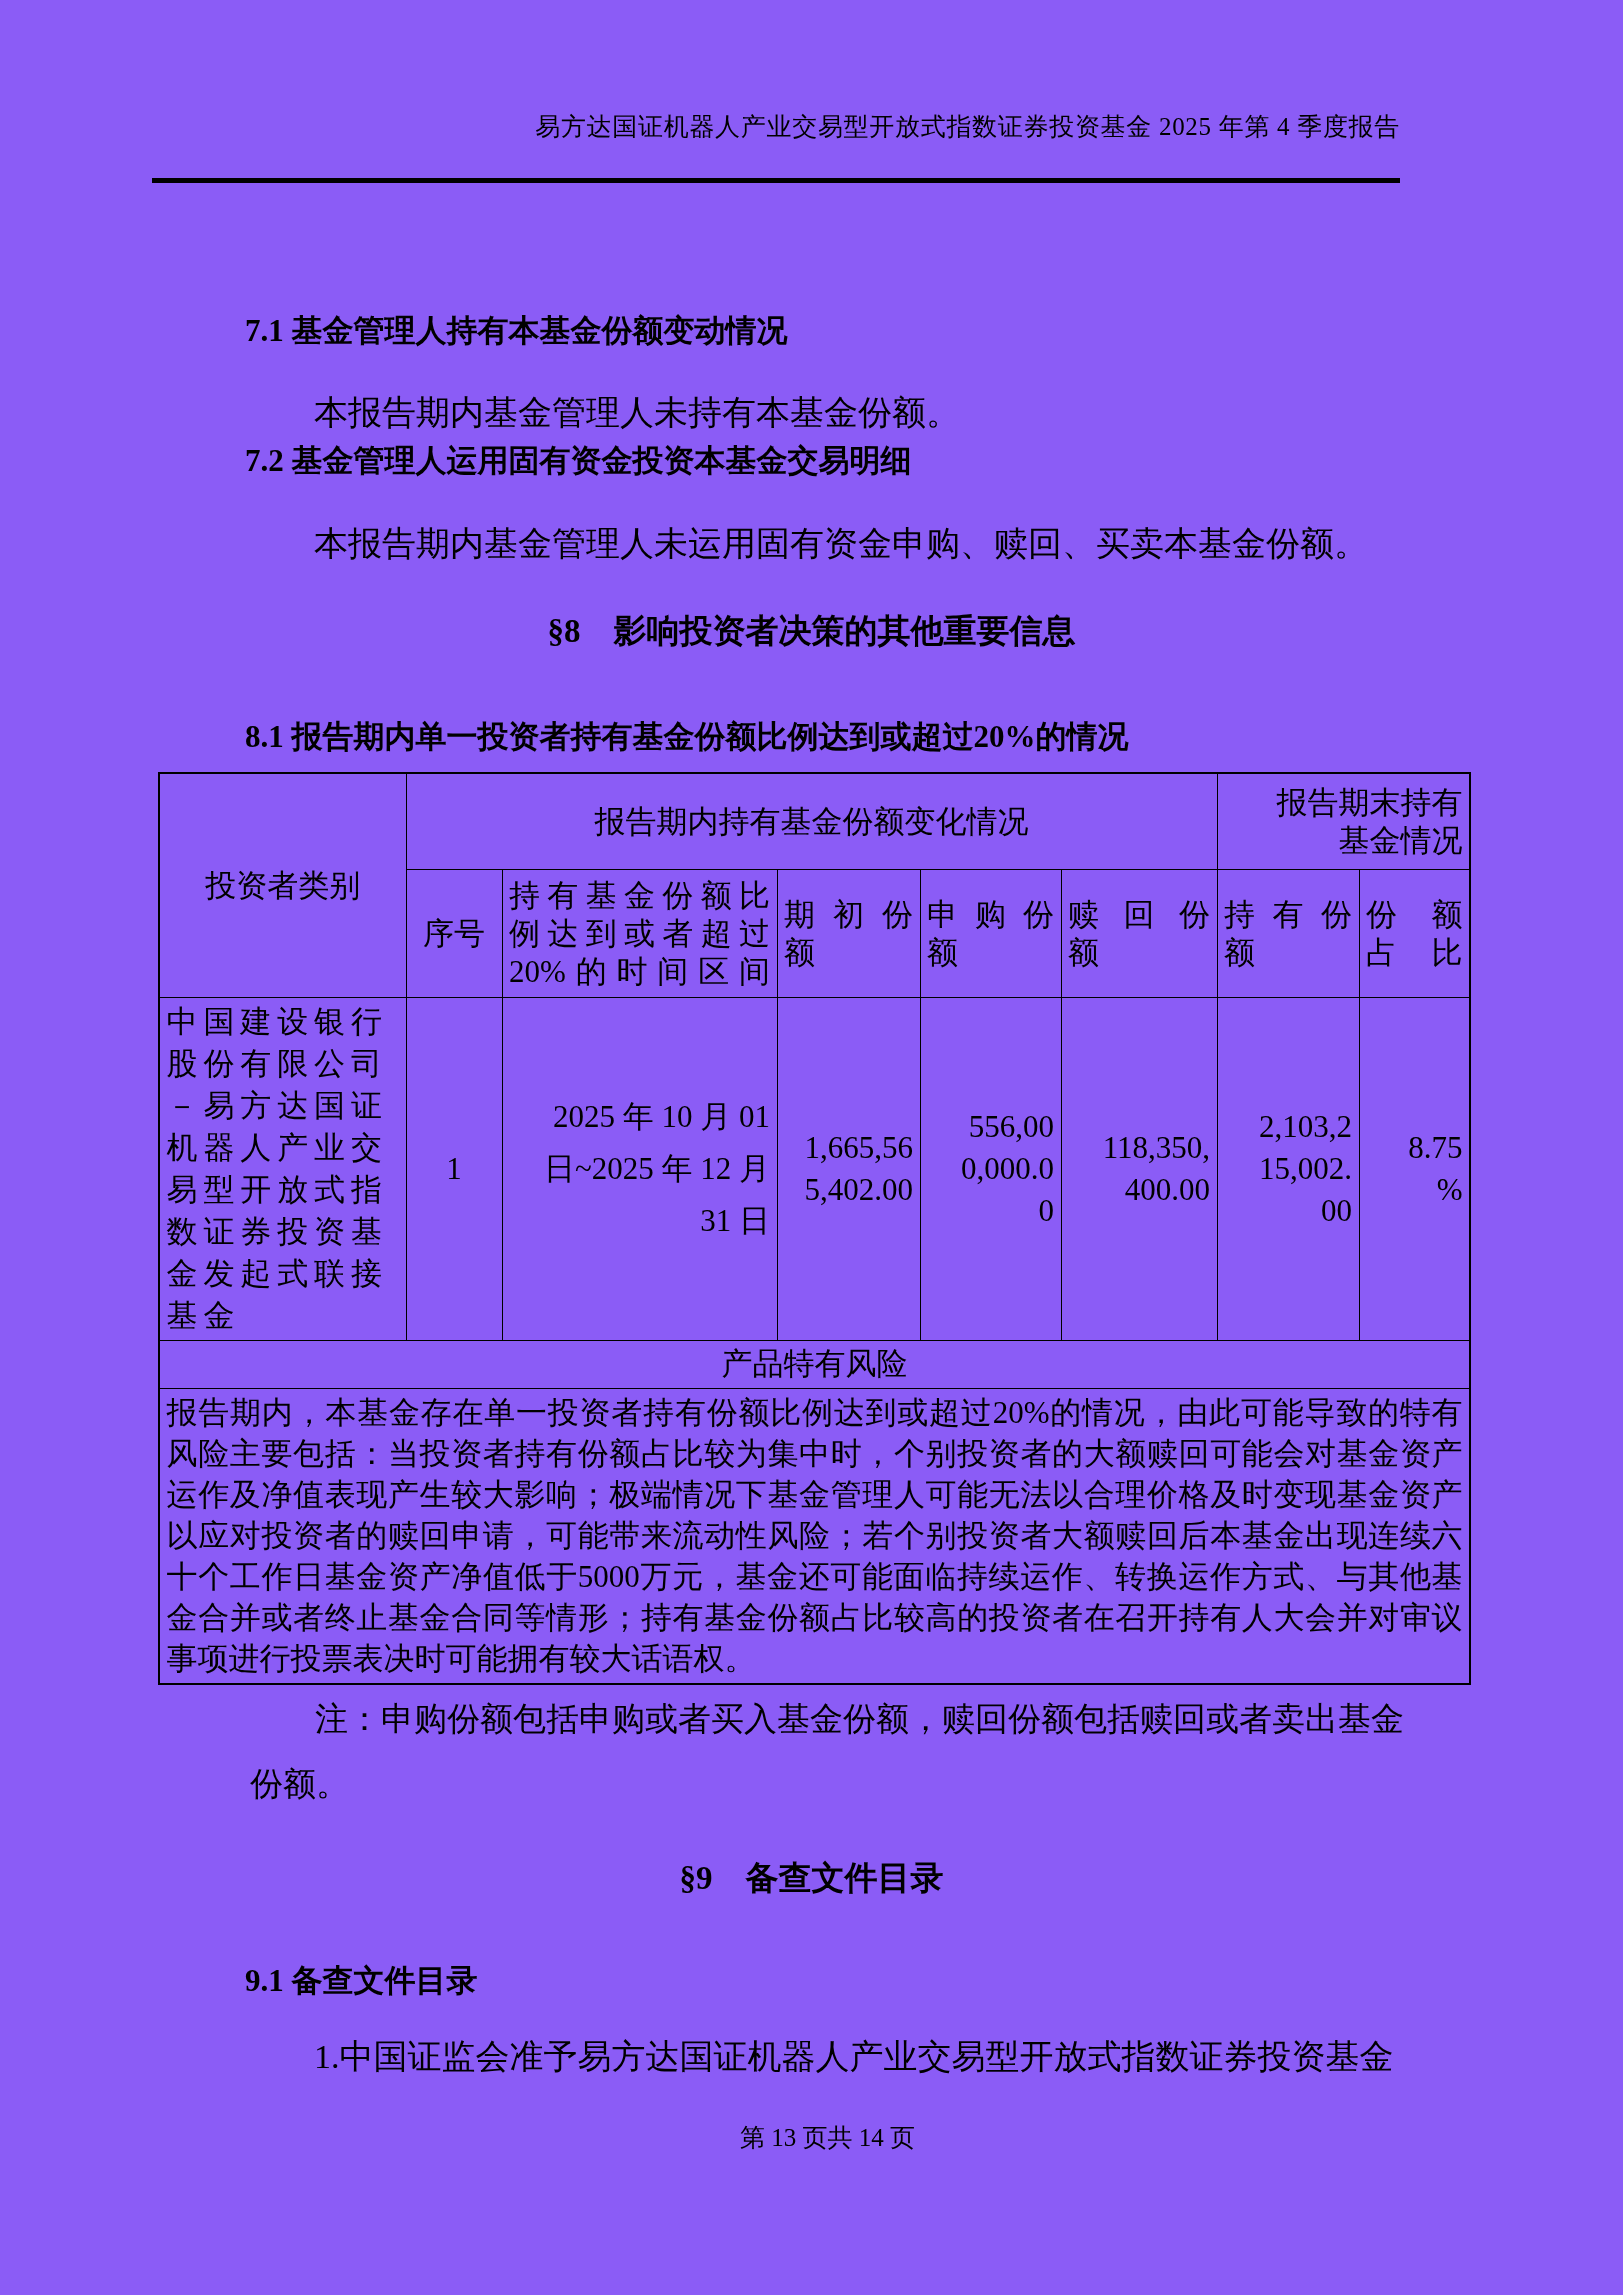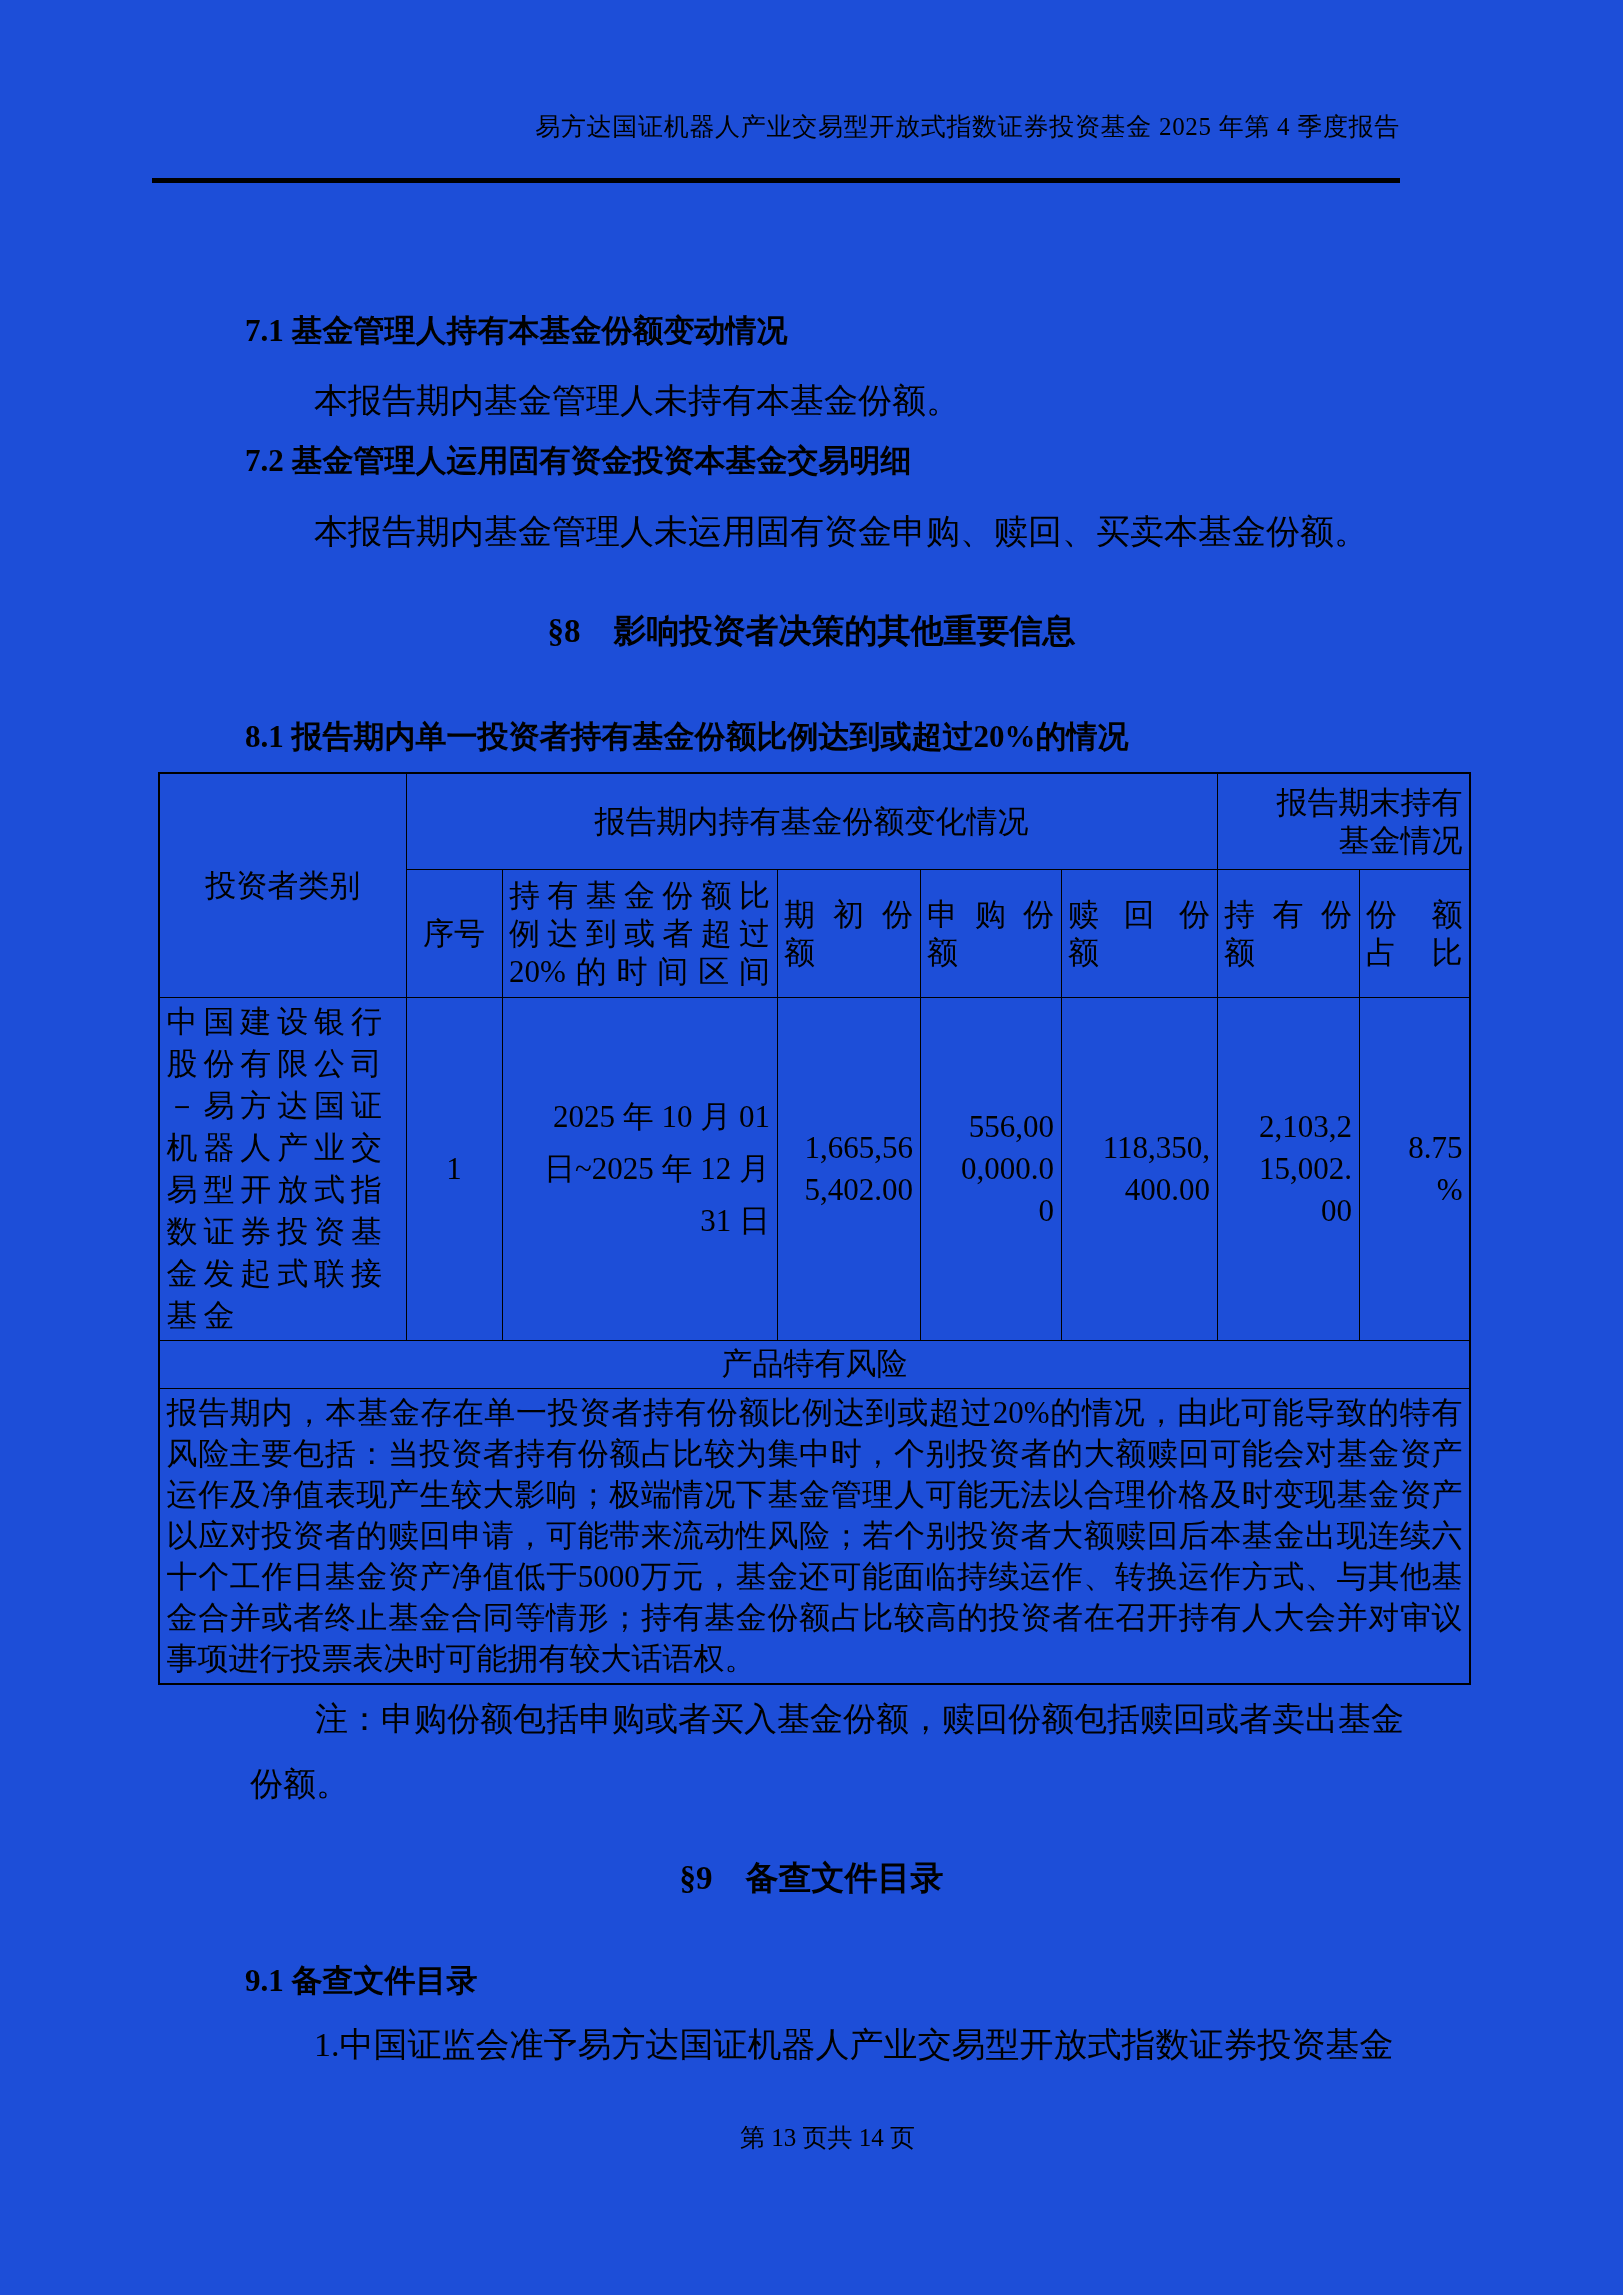--- a/index.html
+++ b/index.html
@@ -1,19 +1,19 @@
 <!DOCTYPE html>
 <html style="font-size:10.5px"><head>
 <meta charset="utf-8">
 <style>
   html,body{margin:0;padding:0;background:#888;}
   .page{
     position:relative;
     width:1623px;height:2295px;
-    background:#1d4ed8;
+    background:#8b5cf6;
     font-family:"Liberation Serif","DejaVu Serif",serif;
     color:#000000;
     overflow:hidden;
   }
   .abs{position:absolute;}
   .pg-header{
     top:110px;left:152px;width:1248px;
     font-size:25px;text-align:right;letter-spacing:0.7px;
     white-space:nowrap;
   }
@@ -28,20 +28,21 @@
   }
   .sub-title{
     left:245px;
     font-size:31px;font-weight:bold;
     white-space:nowrap;
   }
   .body-p{
     left:314px;
     font-size:34px;
     white-space:nowrap;
+    margin-top:12px;
   }
   .note-p{
     left:250px;width:1171px;
     font-size:33px;line-height:65px;
     text-indent:65px;
     white-space:pre-line;
   }
   .pg-footer{
     top:2121px;left:168px;width:1319px;
     font-size:25px;text-align:center;

